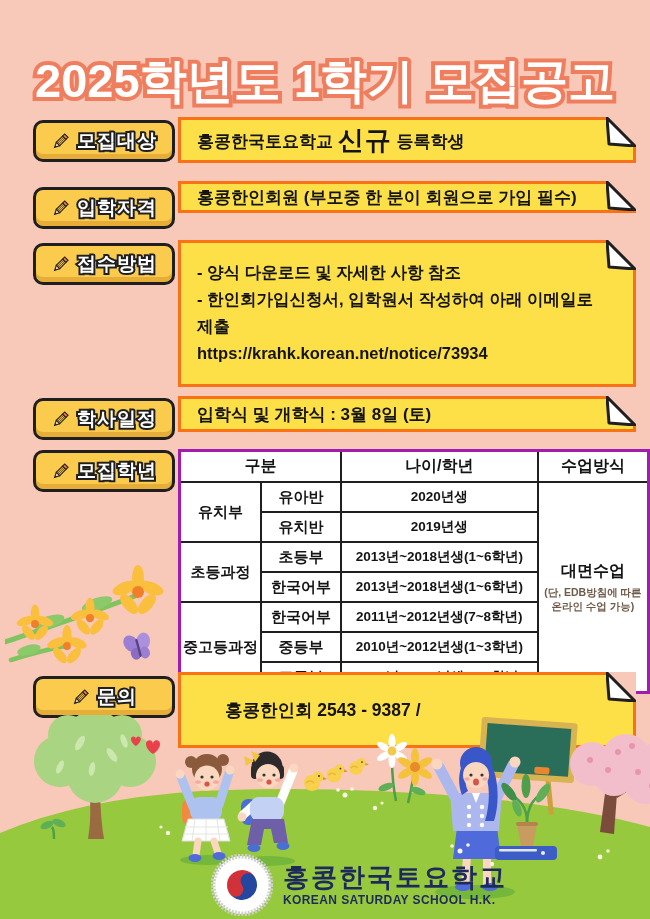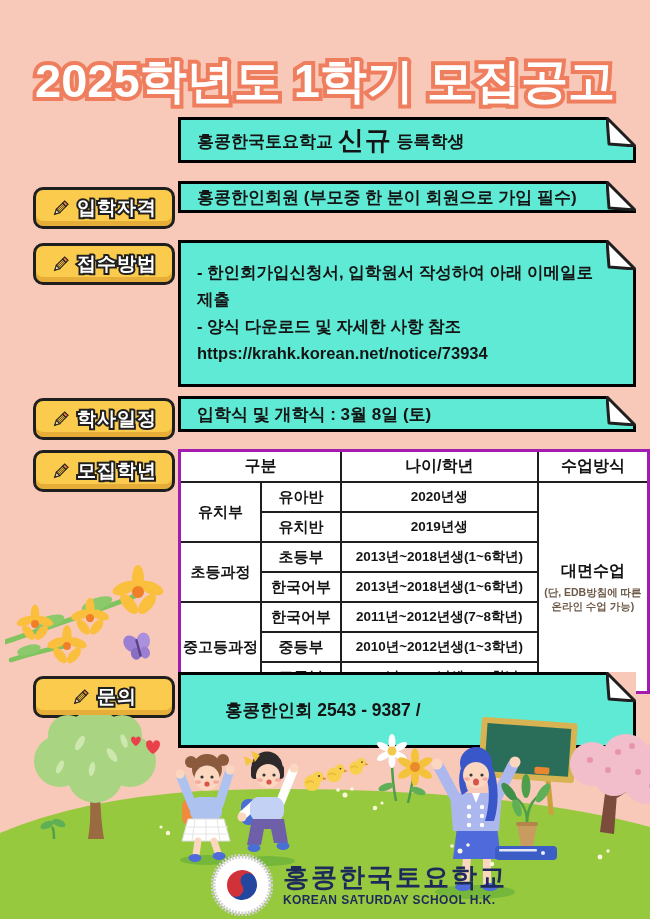--- a/index.html
+++ b/index.html
@@ -21,21 +21,21 @@
     box-shadow:inset 0 -5px 0 rgba(205,140,30,.45);
     display:flex;align-items:center;justify-content:center;gap:7px;
   }
   .badge-label{
     font-size:19px;font-weight:800;letter-spacing:1px;color:#fff;
     -webkit-text-stroke:4px #1f1f1f;paint-order:stroke fill;white-space:nowrap;
   }
   
   .note-box{
     position:absolute;left:178px;width:458px;box-sizing:border-box;
-    background:#5eead4;border:3px solid #000000;
+    background:#fde047;border:3px solid #f97316;
     display:flex;flex-direction:column;justify-content:center;
     padding:6px 34px 6px 16px;font-weight:700;font-size:17px;
   }
   .fold{position:absolute;top:-3px;right:-3px;width:30px;height:30px;}
   .fold-bg{fill:var(--bg,#F8C8B8);}
   .fold-flap{fill:#fff;stroke:#1f1f1f;stroke-width:3;stroke-linejoin:round;}
   .emph{font-size:26px;font-weight:800;vertical-align:-2px;letter-spacing:1px;}
   .app-line{line-height:27px;font-size:16.5px;}
   .app-note{margin-top:24px;line-height:24px;font-size:16.5px;}
   .inq-line{line-height:28px;font-size:17.5px;margin-left:28px;}
@@ -62,20 +62,33 @@
   .logo-kr{font-size:26px;font-weight:900;letter-spacing:2px;color:var(--navy,#1E2A5A);line-height:1.1;}
   .logo-en{font-size:12px;font-weight:800;letter-spacing:.4px;color:var(--navy,#1E2A5A);margin-top:2px;}
 </style>
 </head>
 <body>
 
 <div class="page">
 
   <div class="title">2025학년도 1학기 모집공고</div>
 
+  <div class="badge" style="top:120px">
+    <svg width="19" height="19" viewBox="0 0 24 24">
+      <g transform="rotate(45 12 12)">
+        <rect x="9" y="1.5" width="6" height="4" fill="#E8793A" stroke="#222" stroke-width="1.4"></rect>
+        <rect x="9" y="5.5" width="6" height="11" fill="#F5B93B" stroke="#222" stroke-width="1.4"></rect>
+        <line x1="11" y1="6" x2="11" y2="16" stroke="#222" stroke-width="0.8"></line>
+        <line x1="13" y1="6" x2="13" y2="16" stroke="#222" stroke-width="0.8"></line>
+        <path d="M9 16.5 L15 16.5 L12 22.5 Z" fill="#F7DDB8" stroke="#222" stroke-width="1.4"></path>
+        <path d="M10.9 19.8 L13.1 19.8 L12 22.3 Z" fill="#222"></path>
+      </g>
+    </svg>
+    <span class="badge-label">모집대상</span>
+  </div>
   <div class="note-box" style="top:117px;height:46px">
     <div><span>홍콩한국토요학교 </span><span class="emph">신규</span><span> 등록학생</span></div>
     <svg class="fold" viewBox="0 0 30 30">
       <path class="fold-bg" d="M0,0 L30,0 L30,30 Z"></path>
         <path class="fold-flap" d="M1,1 L29,29 L3,27 Z"></path>
     </svg>
   </div>
 
   <div class="badge" style="top:187px">
     <svg width="19" height="19" viewBox="0 0 24 24">
@@ -105,22 +118,22 @@
         <rect x="9" y="5.5" width="6" height="11" fill="#F5B93B" stroke="#222" stroke-width="1.4"></rect>
         <line x1="11" y1="6" x2="11" y2="16" stroke="#222" stroke-width="0.8"></line>
         <line x1="13" y1="6" x2="13" y2="16" stroke="#222" stroke-width="0.8"></line>
         <path d="M9 16.5 L15 16.5 L12 22.5 Z" fill="#F7DDB8" stroke="#222" stroke-width="1.4"></path>
         <path d="M10.9 19.8 L13.1 19.8 L12 22.3 Z" fill="#222"></path>
       </g>
     </svg>
     <span class="badge-label">접수방법</span>
   </div>
   <div class="note-box" style="top:240px;height:147px;justify-content:flex-start;padding-top:16px">
+    <div class="app-line">- 양식 다운로드 및 자세한 사항 참조</div>
     <div class="app-line">- 한인회가입신청서, 입학원서 작성하여 아래 이메일로 제출</div>
-    <div class="app-line">- 양식 다운로드 및 자세한 사항 참조</div>
     <div class="app-line">https://krahk.korean.net/notice/73934</div>
     <div class="app-note">※ 각 학급의 정원이 초과되면 '대기자'로 접수됩니다.</div>
     <svg class="fold" viewBox="0 0 30 30">
       <path class="fold-bg" d="M0,0 L30,0 L30,30 Z"></path>
         <path class="fold-flap" d="M1,1 L29,29 L3,27 Z"></path>
     </svg>
   </div>
 
   <div class="badge" style="top:398px">
     <svg width="19" height="19" viewBox="0 0 24 24">

